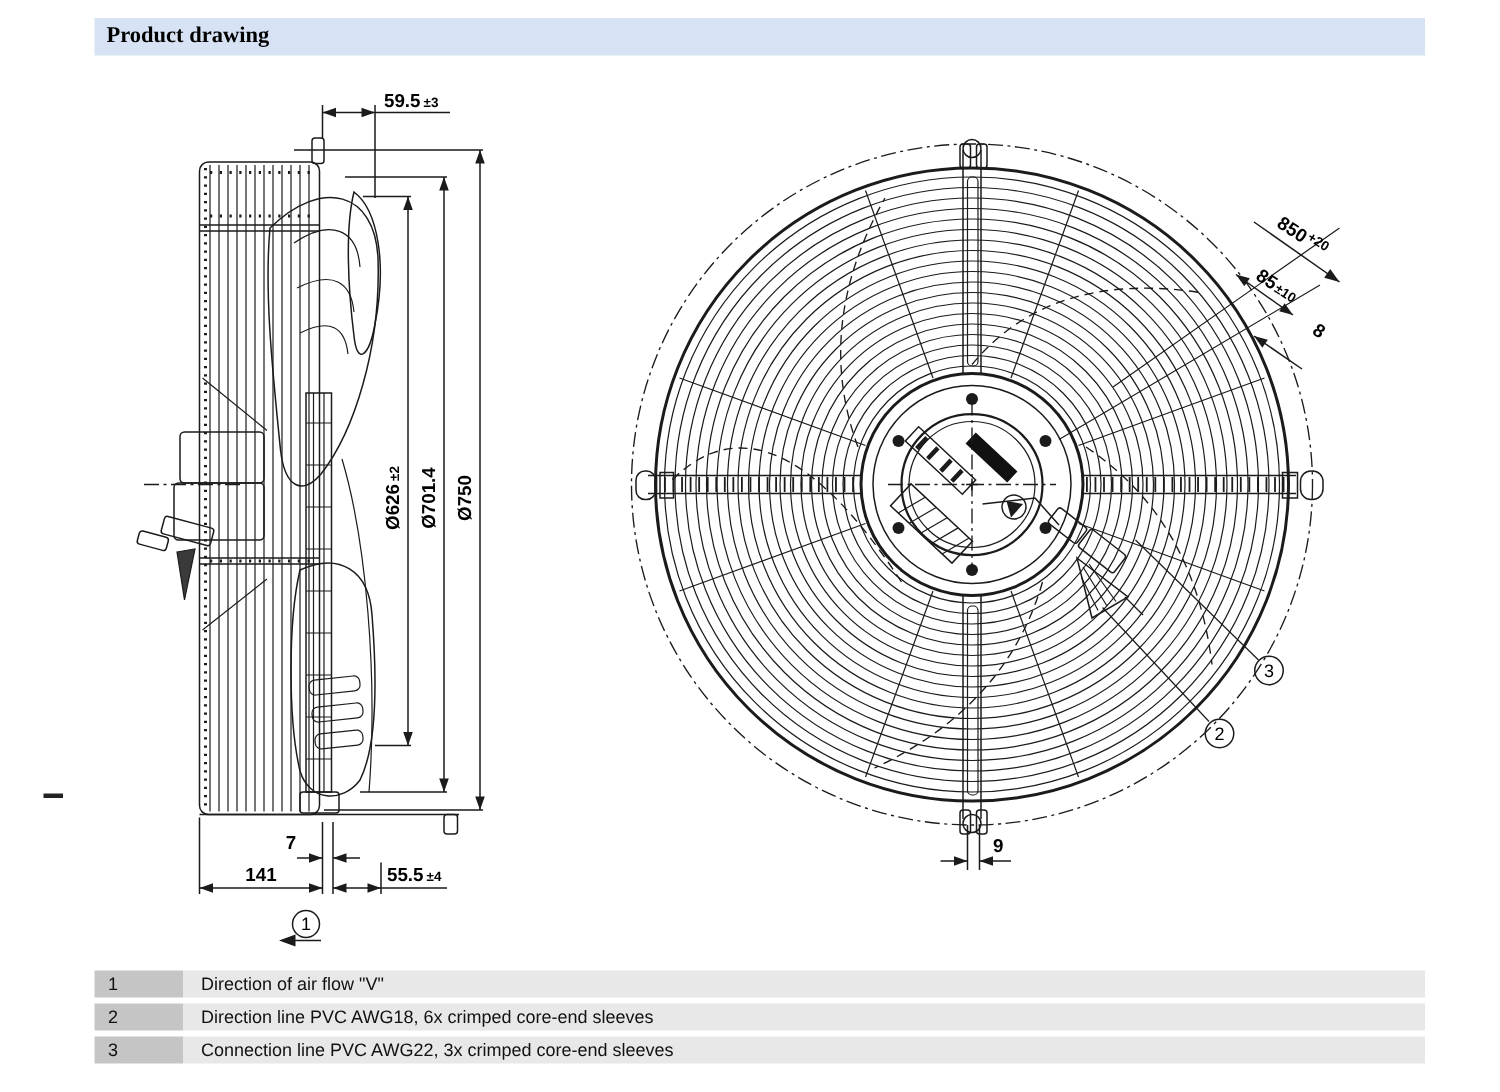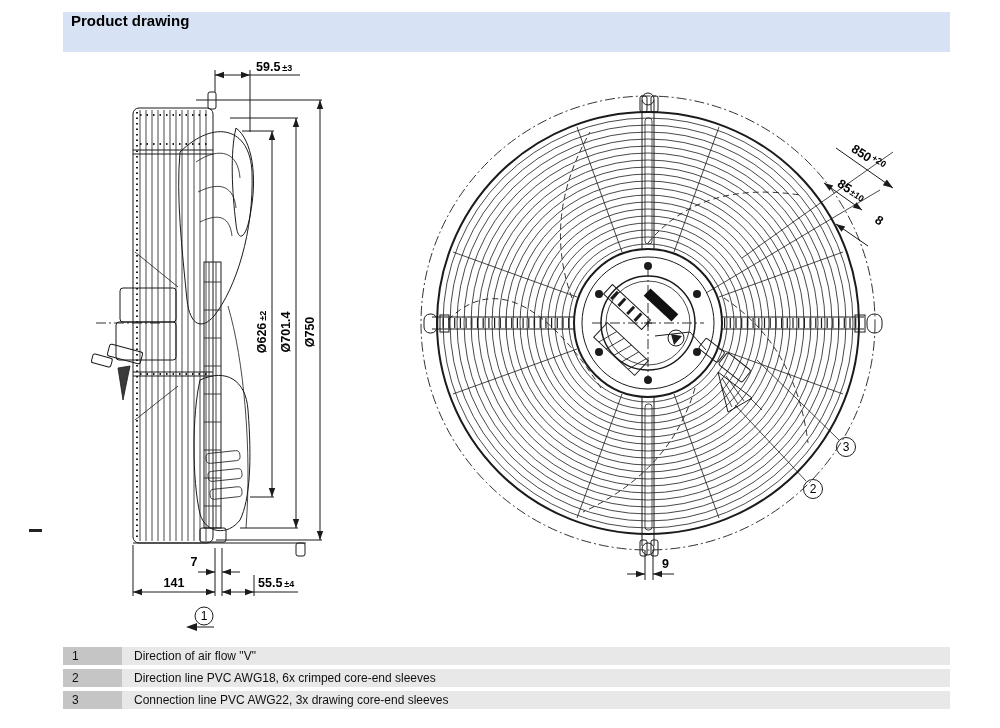--- a/index.html
+++ b/index.html
@@ -1,17 +1,17 @@
 <!DOCTYPE html>
 <html><head>
 <meta charset="utf-8">
 <style>
   html,body{margin:0;padding:0;background:#fff;}
   body{width:1000px;height:728px;position:relative;font-family:"Liberation Sans",sans-serif;color:#111;overflow:hidden;}
-  .header-bar{position:absolute;left:63px;top:12px;width:887px;height:40px;background:#d7e3f4;display:flex;}
+  .header-bar{position:absolute;left:63px;top:12px;width:887px;height:25px;background:#d7e3f4;display:flex;align-items:center;font-family:Liberation Serif, serif;}
   .header-bar span{font-size:15px;font-weight:bold;padding-left:8px;color:#000;}
   .margin-tick{position:absolute;left:29px;top:529px;width:13px;height:3px;background:#222;}
   svg{position:absolute;left:0;top:0;}
   .ln{stroke:#1b1b1b;stroke-width:1;fill:none;}
   .ln2{stroke:#1b1b1b;stroke-width:2;fill:none;}
   .thin{stroke:#1b1b1b;stroke-width:.8;fill:none;}
   .dash{stroke:#1b1b1b;stroke-width:.9;fill:none;stroke-dasharray:10 3 2 3;}
   .bladedash{stroke:#1b1b1b;stroke-width:.9;fill:none;stroke-dasharray:6 4;}
   .arr{fill:#1b1b1b;stroke:none;}
   .dimt{font-size:12.5px;font-weight:bold;fill:#000;}
@@ -244,15 +244,15 @@
   <div class="lrow">
     <div class="lnum">1</div>
     <div class="ltxt">Direction of air flow "V"</div>
   </div>
   <div class="lrow">
     <div class="lnum">2</div>
     <div class="ltxt">Direction line PVC AWG18, 6x crimped core-end sleeves</div>
   </div>
   <div class="lrow">
     <div class="lnum">3</div>
-    <div class="ltxt">Connection line PVC AWG22, 3x drawing core-end sleeves</div>
+    <div class="ltxt">Connection line PVC AWG22, 3x crimped core-end sleeves</div>
   </div>
 </div>
 
 </body></html>

